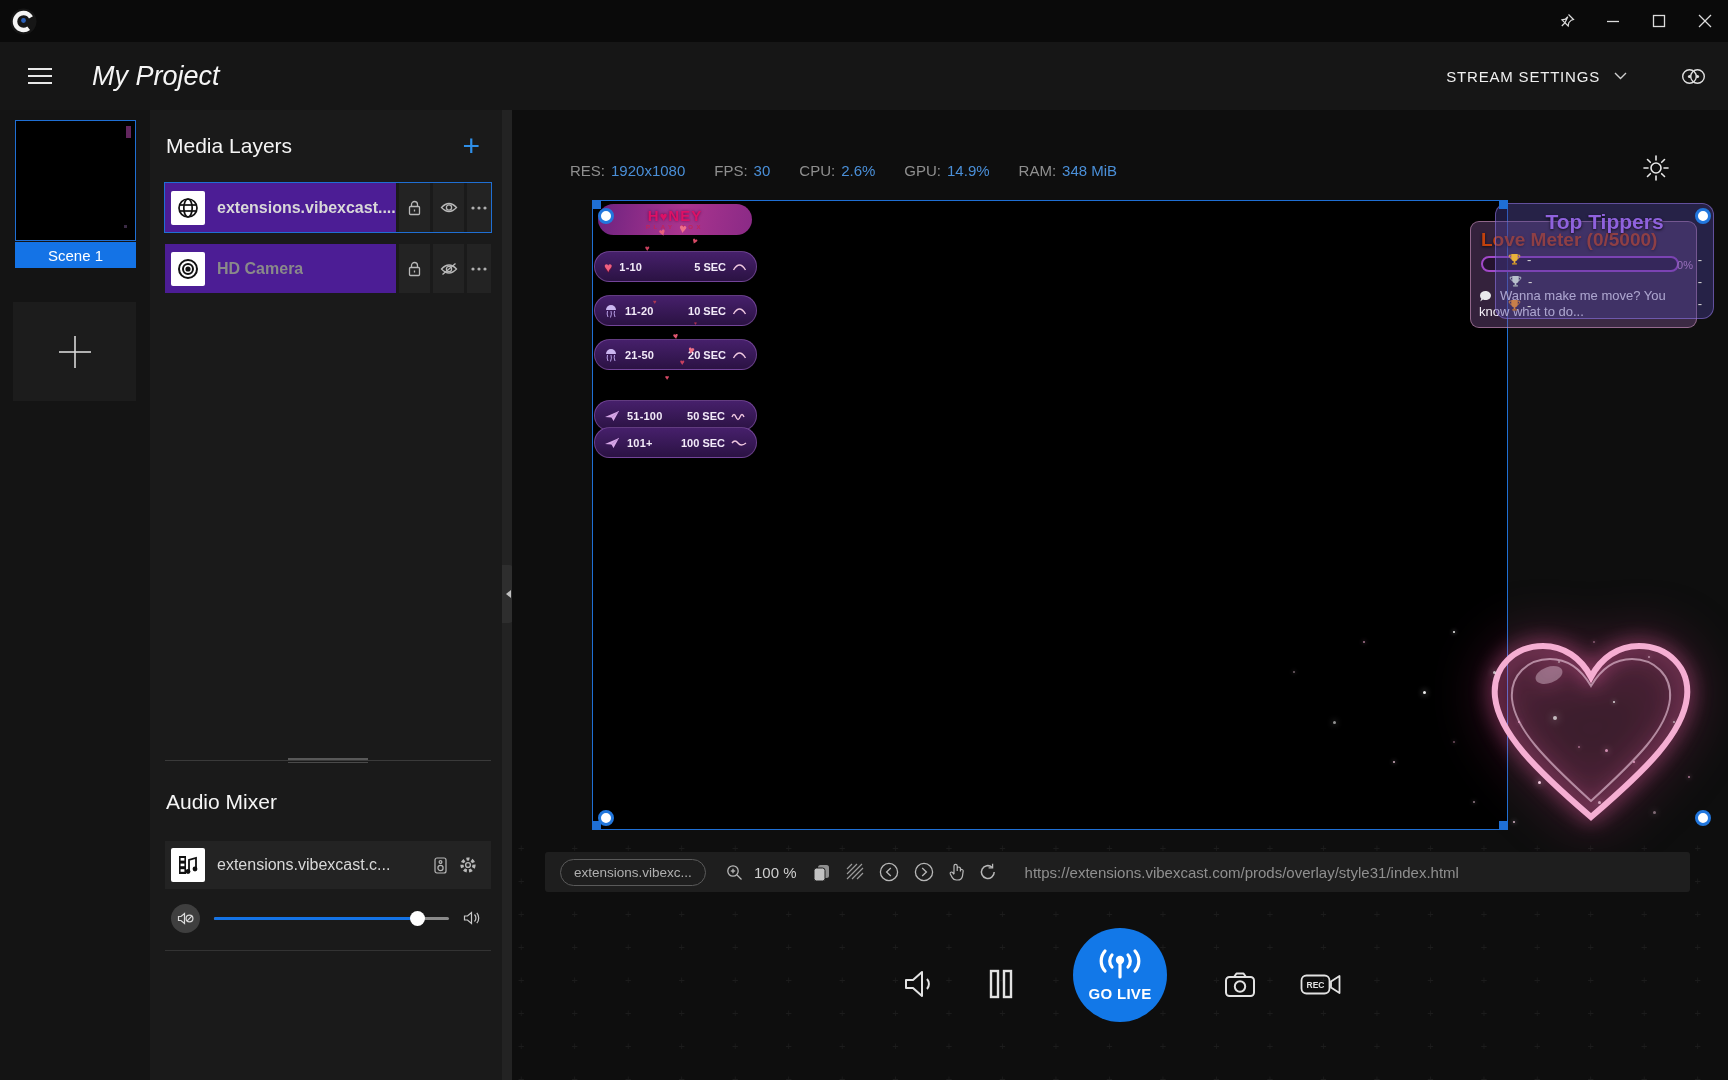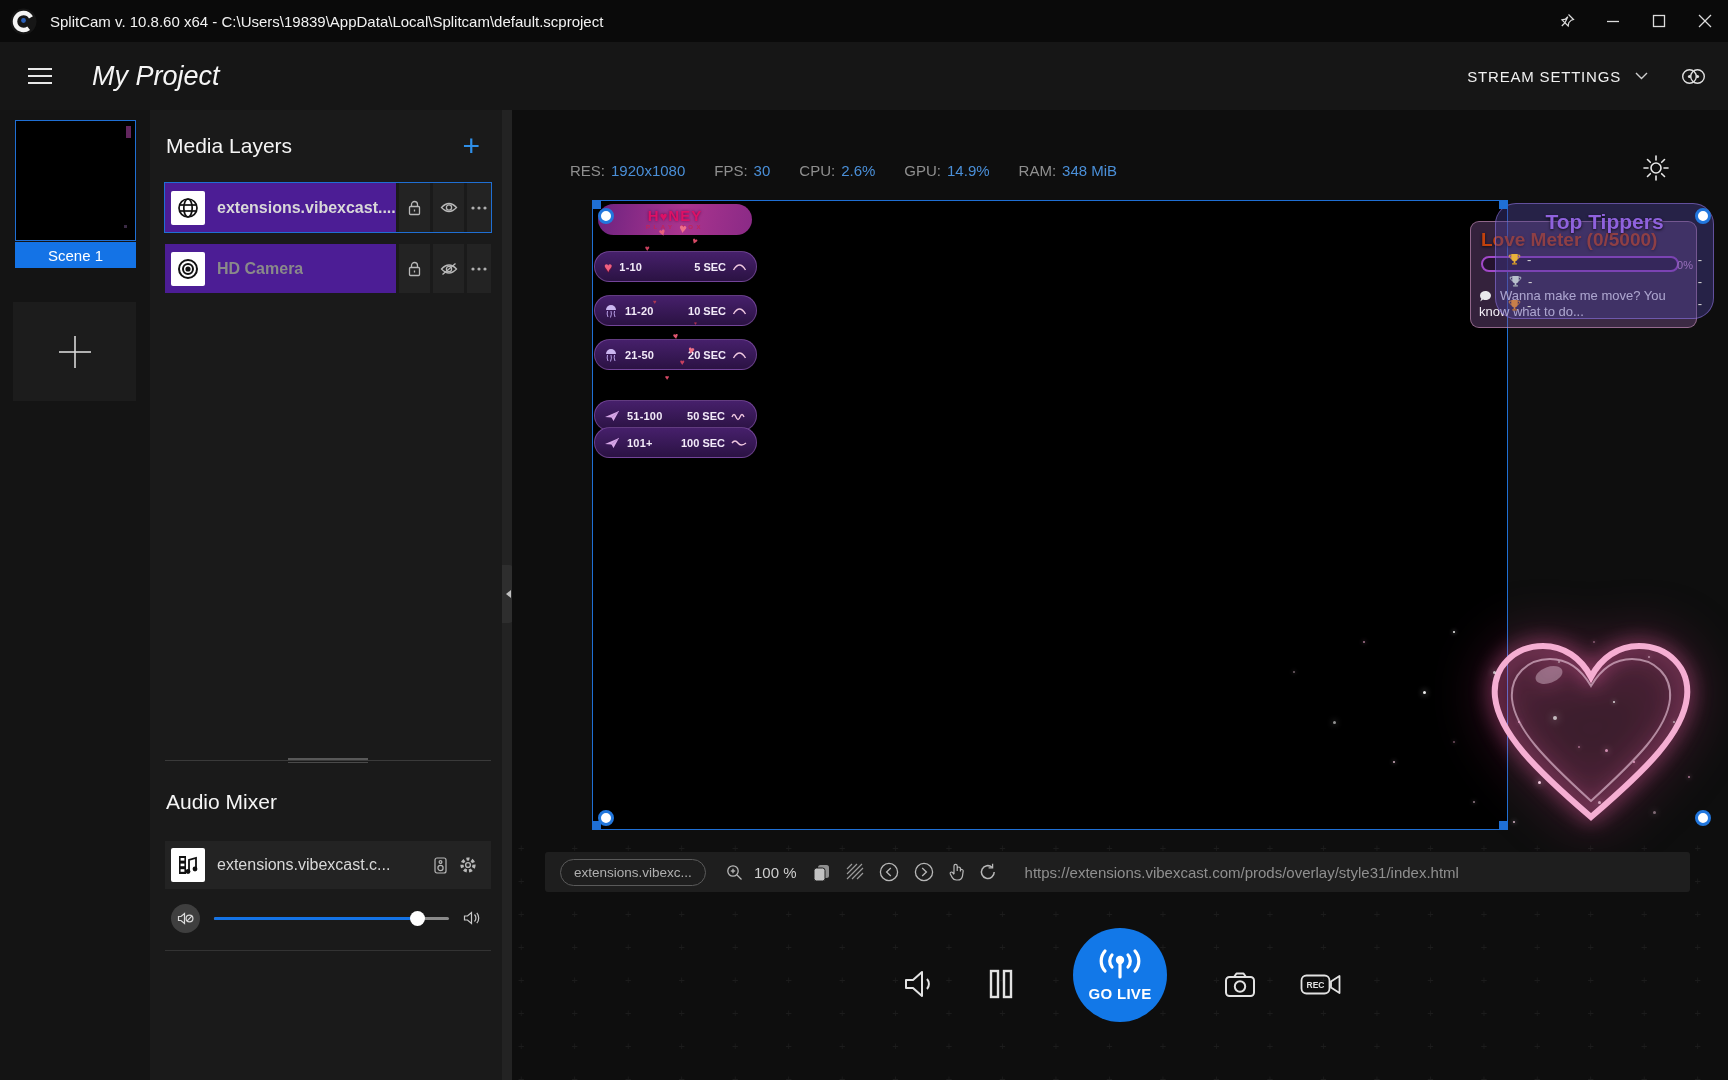--- a/index.html
+++ b/index.html
@@ -17,21 +17,21 @@
   .app-logo { width:27px; height:27px; margin-left:10px; }
   .titlebar-title { margin-left:13px; font-size:15px; color:#f2f2f2; white-space:nowrap; }
   .win-controls { margin-left:auto; display:flex; height:42px; }
   .win-btn { width:46px; height:42px; display:flex; align-items:center; justify-content:center; }
 
   
   .header { position:absolute; left:0; top:42px; width:1728px; height:68px; background:#161616; display:flex; align-items:center; z-index:19; }
   .hamburger { width:24px; margin-left:28px; cursor:pointer; }
   .hamburger div { height:2px; background:#e8e8e8; margin:5px 0; }
   .project-title { margin-left:40px; font-size:27px; font-weight:400; color:#f5f5f5;font-style:italic; }
-  .header-right { margin-left:auto; display:flex; align-items:center; margin-right:22px; gap:33px; }
+  .header-right { margin-left:auto; display:flex; align-items:center; margin-right:22px; gap:54px; }
   .stream-settings { display:flex; align-items:center; gap:14px; font-size:15px; letter-spacing:.8px; color:#f0f0f0; }
 
   
   .scene-strip { position:absolute; left:0; top:110px; width:150px; height:970px; background:#141414; }
   .scene-thumb { position:absolute; left:15px; top:10px; width:121px; height:121px; background:#000; border:1px solid #1f6fd4; }
   .scene-speck { position:absolute; right:4px; top:5px; width:5px; height:12px; background:#6d2a68; opacity:.9; }
   .scene-speck2 { position:absolute; right:8px; bottom:12px; width:3px; height:3px; background:#3a2a44; }
   .scene-label { position:absolute; left:15px; top:132px; width:121px; height:26px; background:#1473e6; color:#fff; font-size:15px; display:flex; align-items:center; justify-content:center; }
   .add-scene { position:absolute; left:13px; top:192px; width:123px; height:99px; background:#1c1c1c; display:flex; align-items:center; justify-content:center; cursor:pointer; }
 
@@ -89,21 +89,21 @@
   .tip-subtitle { font-size:6px; font-weight:700; color:#c22458; letter-spacing:3.5px; line-height:7px; }
   .tip-row { position:absolute; left:0; width:163px; height:31px; border-radius:16px;
     background:linear-gradient(180deg,#46206b,#2b1243); border:1px solid rgba(190,130,230,.38);
     display:flex; align-items:center; padding:0 9px; color:#f2eaf8; font-size:11px; font-weight:700; }
   .tip-range { margin-left:7px; letter-spacing:.2px; }
   .tip-dur { margin-left:auto; margin-right:6px; }
   .tip-heart { color:#ef5f80; font-size:14px; line-height:14px; text-shadow:0 1px 1px #7a1030; }
   .deco-heart { position:absolute; z-index:4; line-height:1; user-select:none; }
 
   
-  .tippers { position:absolute; left:902px; top:2px; width:219px; height:116px; border-radius:21px;
+  .tippers { position:absolute; left:902px; top:2px; width:219px; height:116px; border-radius:12px;
     background:rgba(72,62,150,.42); border:1px solid rgba(150,120,230,.55); z-index:5; }
   .tippers-title { position:absolute; left:0; right:0; top:6px; text-align:center; font-size:21px; font-weight:800; color:#8f62dd; text-shadow:0 1px 3px rgba(0,0,0,.8); }
   .tipper-row { position:absolute; display:flex; align-items:center; gap:6px; font-size:13px; color:#d8d8d8; }
   .tipper-right { position:absolute; right:11px; font-size:13px; color:#d8d8d8; }
   .love { position:absolute; left:877px; top:20px; width:227px; height:107px; border-radius:9px;
     background:rgba(130,85,150,.40); border:1px solid rgba(235,170,215,.5); z-index:4; }
   .love-title { position:absolute; left:10px; top:7px; font-size:19px; font-weight:800; color:#c2410c; text-shadow:0 1px 3px rgba(0,0,0,.7); }
   .love-bar { position:absolute; left:10px; top:34px; width:198px; height:16px; border-radius:9px; border:2px solid #a148c8; background:rgba(25,8,35,.55); }
   .love-pct { position:absolute; right:3px; top:37px; font-size:11px; color:#cf92d4; }
   .love-msg { position:absolute; left:8px; top:66px; width:210px; font-size:13px; color:#f5f0f8; line-height:16px; z-index:6; }
@@ -129,21 +129,20 @@
 </style>
 </head>
 <body>
 
 <div class="titlebar">
   <svg class="app-logo" viewBox="0 0 27 27">
     <circle cx="13.5" cy="13.5" r="13" fill="#161616"></circle>
     <circle cx="13.5" cy="13.5" r="8.5" fill="none" stroke="#f5f5f5" stroke-width="4.5" stroke-dasharray="42 12" stroke-dashoffset="33" transform="rotate(-90 13.5 13.5)"></circle>
     <circle cx="13.5" cy="12.5" r="2.4" fill="#2a5fb8"></circle>
   </svg>
-  <div class="titlebar-title">SplitCam v. 10.8.60 x64 - C:\Users\19839\AppData\Local\Splitcam\default.scproject</div>
   <div class="win-controls">
     <div class="win-btn">
       <svg width="16" height="16" viewBox="0 0 16 16" fill="none" stroke="#dcdcdc" stroke-width="1.2">
         <path d="M9.5 1.5 L14.5 6.5 L12.3 7.2 L9.8 9.7 L9.2 13 L6 9.8 L2.8 13 M6 9.8 L3 6.8 L6.3 6.2 L8.8 3.7 Z"></path>
       </svg>
     </div>
     <div class="win-btn">
       <svg width="14" height="14" viewBox="0 0 14 14">
           <line x1="1" y1="7.5" x2="13" y2="7.5" stroke="#dcdcdc" stroke-width="1.3"></line>
         </svg>

